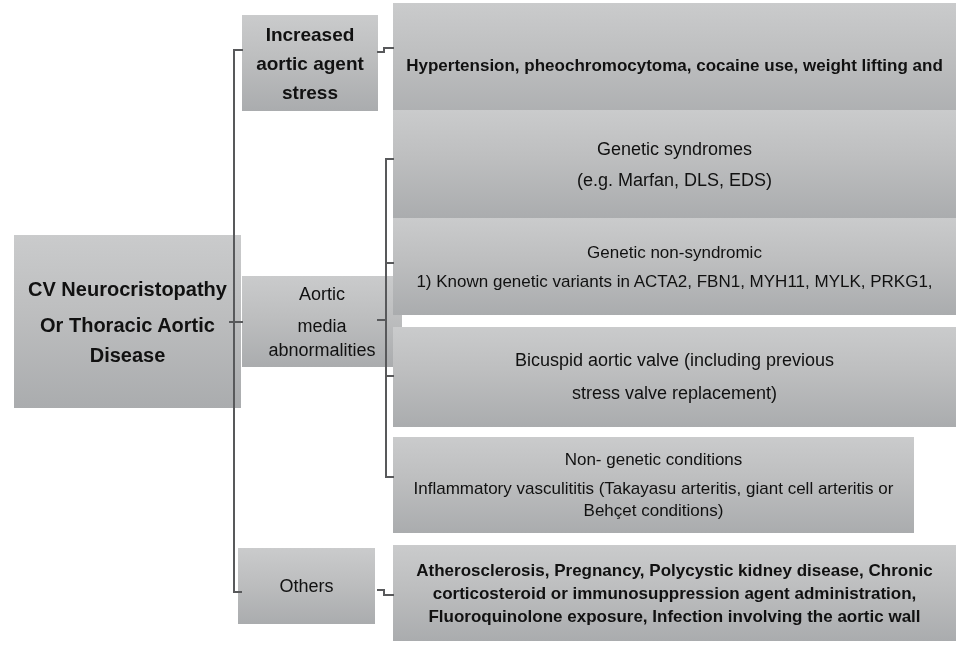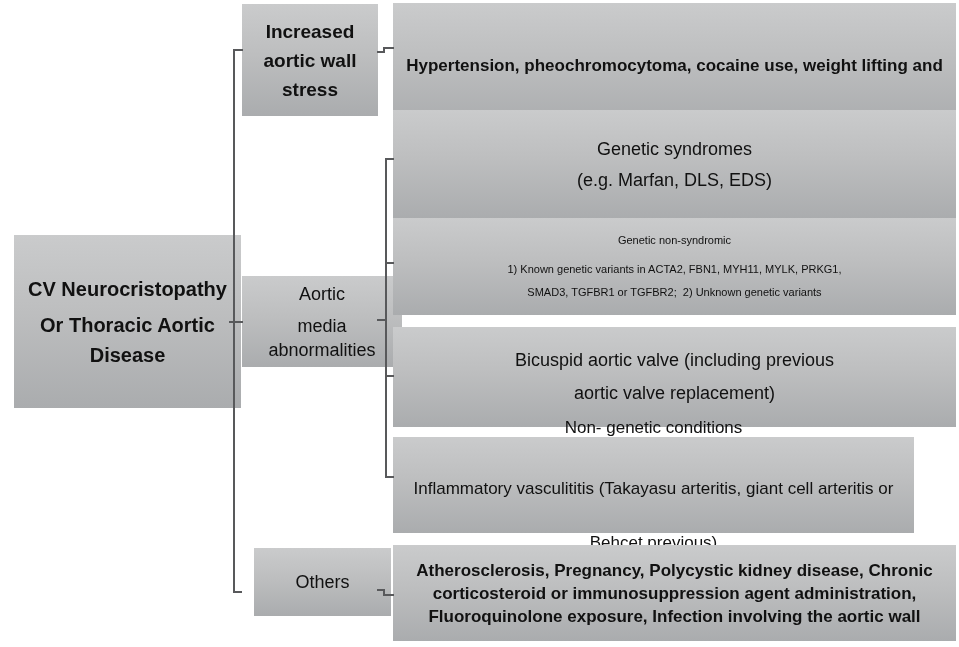--- a/index.html
+++ b/index.html
@@ -17,30 +17,30 @@
     display:flex;flex-direction:column;
     align-items:center;justify-content:center;
     text-align:center;
   }
   .line{white-space:pre-wrap;}
   .bold{font-weight:bold;}
 
   
   .b-cv     {left:14px;  top:235px; width:227px; height:173px; font-size:20px; line-height:30px;}
   .b-cv .first{margin-bottom:6px;}
-  .b-stress {left:242px; top:4px;   width:136px; height:112px;  font-size:19px; line-height:29px;}
+  .b-stress {left:242px; top:15px;   width:136px; height:96px;  font-size:19px; line-height:29px;}
   .b-media  {left:242px; top:276px; width:160px; height:91px;  font-size:18px; line-height:24px;}
   .b-media .first{margin-bottom:8px;}
-  .b-others {left:254px; top:548px; width:137px; height:68px;  font-size:18px; line-height:24px;}
+  .b-others {left:238px; top:548px; width:137px; height:76px;  font-size:18px; line-height:24px;}
   .b-hyper  {left:393px; top:3px;   width:563px; height:124px;  font-size:17px; line-height:23px;}
   .b-gsyn   {left:393px; top:110px; width:563px; height:109px;  font-size:18px; line-height:31px;}
-  .b-gnon   {left:393px; top:218px; width:563px; height:97px;  font-size:11px; line-height:23px;}
+  .b-gnon   {left:393px; top:218px; width:563px; height:97px;  font-size:17px; line-height:23px;}
   .b-gnon .first{margin-bottom:6px;}
   .b-bicus  {left:393px; top:327px; width:563px; height:100px;  font-size:18px; line-height:33px;}
-  .b-nongen {left:393px; top:437px; width:521px; height:96px;  font-size:17px; line-height:22px;gap:32px;}
+  .b-nongen {left:393px; top:437px; width:521px; height:96px;  font-size:17px; line-height:22px;}
   .b-nongen .first{margin-bottom:7px;}
   .b-athero {left:393px; top:545px; width:563px; height:96px;  font-size:17px; line-height:23px;align-items:center;}
 
   
   .conn{position:absolute;background:#58595b;}
   .lb-v   {left:233px; top:49px;  width:2px;  height:544px;}
   .lb-top {left:233px; top:49px;  width:10px; height:2px;}
   .lb-bot {left:233px; top:591px; width:9px;  height:2px;}
   .lb-mid {left:229px; top:321px; width:14px; height:2px;}
 
@@ -65,21 +65,21 @@
 <div class="canvas">
 
   <div class="box b-cv bold">
     <div class="line first">CV Neurocristopathy</div>
     <div class="line">Or Thoracic Aortic</div>
     <div class="line">Disease</div>
   </div>
 
   <div class="box b-stress bold">
     <div class="line">Increased</div>
-    <div class="line">aortic wall</div>
+    <div class="line">aortic agent</div>
     <div class="line">stress</div>
   </div>
 
   <div class="box b-media">
     <div class="line first">Aortic</div>
     <div class="line">media</div>
     <div class="line">abnormalities</div>
   </div>
 
   <div class="box b-others">
@@ -91,32 +91,31 @@
   </div>
 
   <div class="box b-gsyn">
     <div class="line">Genetic syndromes</div>
     <div class="line">(e.g. Marfan, DLS, EDS)</div>
   </div>
 
   <div class="box b-gnon">
     <div class="line first">Genetic non-syndromic</div>
     <div class="line">1) Known genetic variants in ACTA2, FBN1, MYH11, MYLK, PRKG1,</div>
-    <div class="line">SMAD3, TGFBR1 or TGFBR2;  2) Unknown genetic variants</div>
   </div>
 
   <div class="box b-bicus">
     <div class="line">Bicuspid aortic valve (including previous</div>
-    <div class="line">aortic valve replacement)</div>
+    <div class="line">stress valve replacement)</div>
   </div>
 
   <div class="box b-nongen">
     <div class="line first">Non- genetic conditions</div>
     <div class="line">Inflammatory vasculititis (Takayasu arteritis, giant cell arteritis or</div>
-    <div class="line">Behçet previous)</div>
+    <div class="line">Behçet conditions)</div>
   </div>
 
   <div class="box b-athero bold">
     <div class="line">Atherosclerosis, Pregnancy, Polycystic kidney disease, Chronic</div>
     <div class="line">corticosteroid or immunosuppression agent administration,</div>
     <div class="line">Fluoroquinolone exposure, Infection involving the aortic wall</div>
   </div>
 
   <div class="conn lb-v"></div>
   <div class="conn lb-top"></div>

